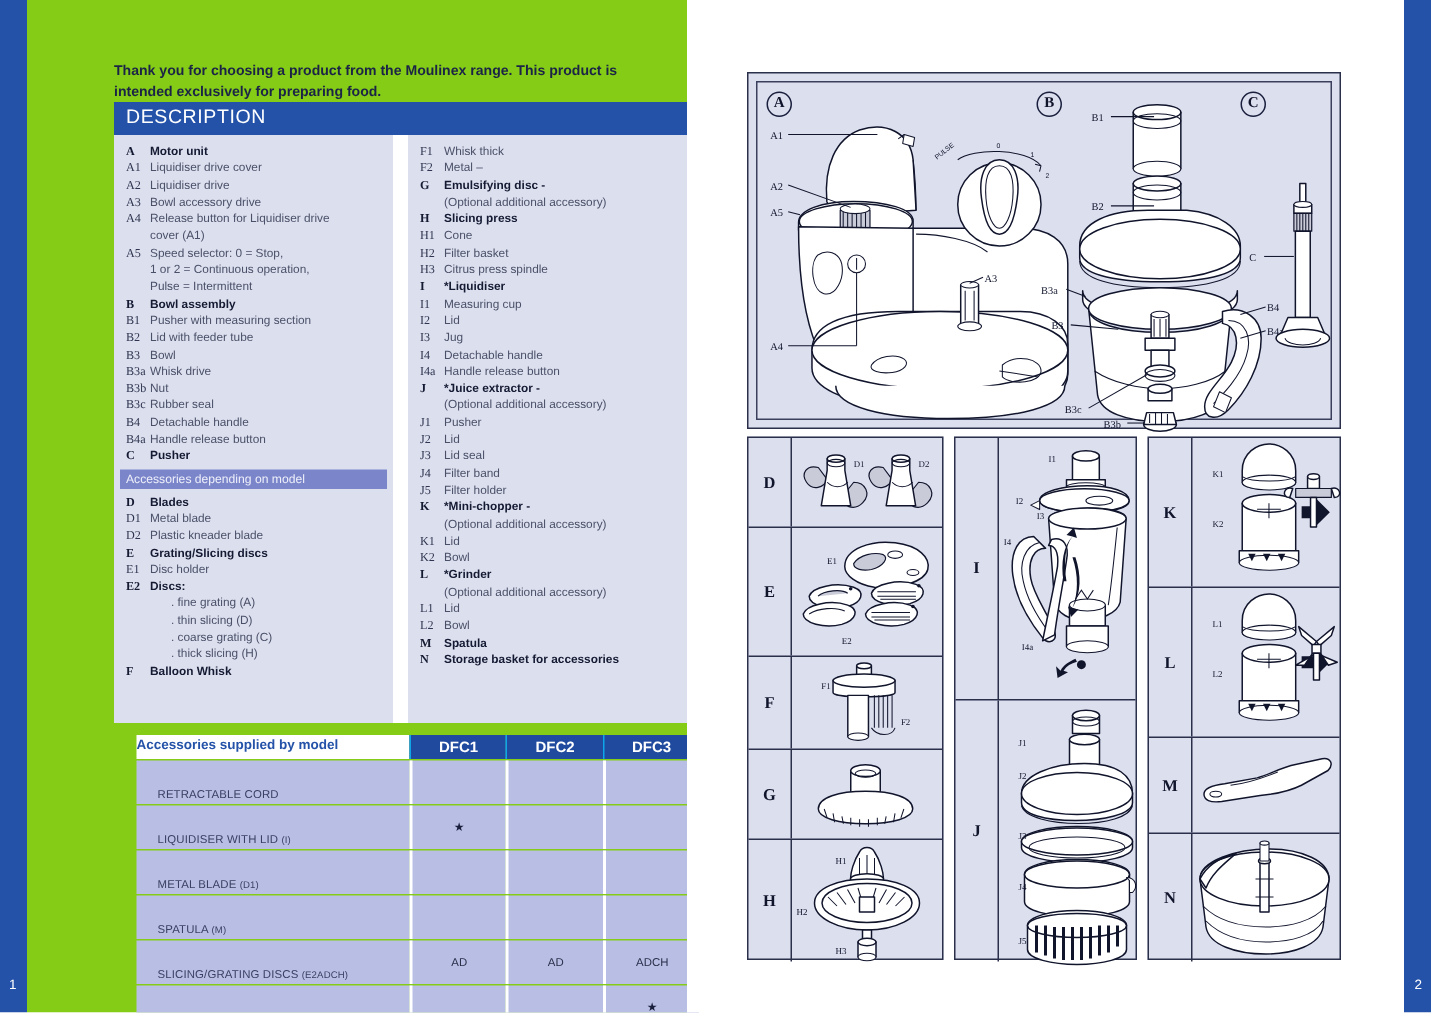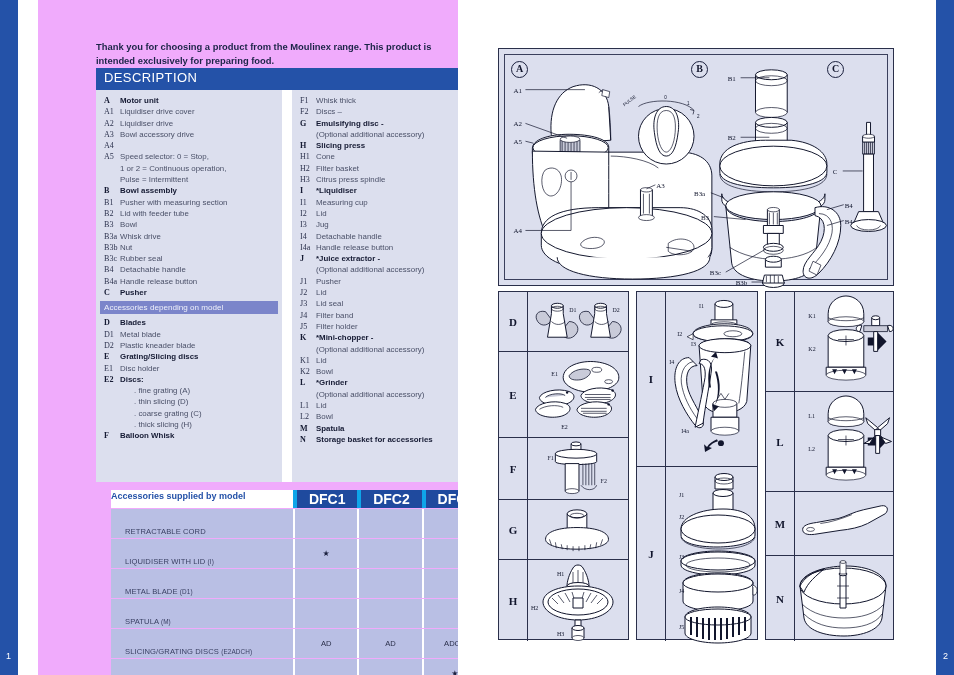--- a/index.html
+++ b/index.html
@@ -8,21 +8,21 @@
 
   
   .edge-bar{position:absolute;top:0;width:18px;height:675px;background:#2452a8;}
   .edge-bar.left{left:0;}
   .edge-bar.right{right:0;}
   .folio{position:absolute;bottom:14px;font-size:9px;color:#ffffff;font-weight:400;}
   .folio.left{left:6px;}
   .folio.right{right:6px;}
 
   
-  #left-page{position:absolute;left:18px;top:0;width:440px;height:675px;background:#f0abfc;margin-left:20px;}
+  #left-page{position:absolute;left:18px;top:0;width:440px;height:675px;background:#84cc16;}
 
   .intro{position:absolute;left:58px;top:40px;width:372px;
          font-size:9.4px;font-weight:bold;line-height:1.45;color:#1b2447;}
 
   .sec-header{position:absolute;left:58px;top:68px;width:382px;height:30px;
               background:#2452a8;color:#ffffff;font-size:13px;letter-spacing:.4px;
               line-height:19px;padding-left:8px;box-sizing:border-box;font-weight:400;}
 
   .desc-box{position:absolute;left:58px;top:90px;width:382px;height:392px;background:#ffffff;}
   .col{position:absolute;top:0;width:186px;background:#dcdfee;box-sizing:border-box;
@@ -42,22 +42,22 @@
 
   .subhead{background:#7b85ca;color:#eef0fa;font-size:8.1px;
            line-height:13px;height:13px;margin:3px 0 3px 0;padding-left:4px;}
 
   
   .tbl-wrap{position:absolute;left:73px;top:489px;width:375px;}
   .tbl-title{position:absolute;left:0;top:2px;font-size:9px;font-weight:bold;color:#2452a8;}
   table.supply{border-collapse:separate;border-spacing:0 1px;width:375px;
                table-layout:fixed;font-size:7.6px;}
   table.supply th.rowhdr{width:180px;background:#ffffff;border:0;}
-  table.supply th.mdl{background:#1f4a9e;color:#fff;font-size:14px;font-weight:bold;
-                      height:14px;text-align:center;border-left:4px solid #0ea5e9;}
+  table.supply th.mdl{background:#1f4a9e;color:#fff;font-size:10px;font-weight:bold;
+                      height:14px;text-align:center;border-left:1px solid #0ea5e9;}
   table.supply td.lbl{background:#b9bfe4;color:#3a4063;padding:17px 2px 1px 14px;
                       height:11px;letter-spacing:.1px;}
   table.supply td.cell{background:#b9bfe4;text-align:center;height:11px;
                        color:#2a2f4a;font-size:7.6px;border-left:2px solid #ffffff;}
   .sm{font-size:6.4px;font-variant:small-caps;}
   .star{font-size:8px;color:#1a1f3d;}
 
   .note{position:absolute;left:73px;top:625px;width:360px;
         font-size:7.6px;line-height:11px;color:#2452a8;}
 
@@ -123,20 +123,21 @@
         <div class="item">
           <span class="key">A2</span>
           <span class="val">Liquidiser drive</span>
         </div>
         <div class="item">
           <span class="key">A3</span>
           <span class="val">Bowl accessory drive</span>
         </div>
         <div class="item">
           <span class="key">A4</span>
+          <span class="val">Release button for Liquidiser drive<span class="cont">cover (A1)</span></span>
         </div>
         <div class="item">
           <span class="key">A5</span>
           <span class="val">Speed selector: 0 = Stop,<span class="cont">1 or 2 = Continuous operation,</span><span class="cont">Pulse = Intermittent</span></span>
         </div>
         <div class="item b">
           <span class="key">B</span>
           <span class="val">Bowl assembly</span>
         </div>
         <div class="item">
@@ -221,21 +222,21 @@
           <span class="val">Balloon Whisk</span>
         </div>
       </div>
     <div class="col right-col" id="desc-right">
         <div class="item">
           <span class="key">F1</span>
           <span class="val">Whisk thick</span>
         </div>
         <div class="item">
           <span class="key">F2</span>
-          <span class="val">Discs –</span>
+          <span class="val">Metal –</span>
         </div>
         <div class="item b">
           <span class="key">G</span>
           <span class="val">Emulsifying disc -<span class="paren" style="font-weight: normal; color: rgb(74, 80, 104);">(Optional additional accessory)</span></span>
         </div>
         <div class="item b">
           <span class="key">H</span>
           <span class="val">Slicing press</span>
         </div>
         <div class="item">

